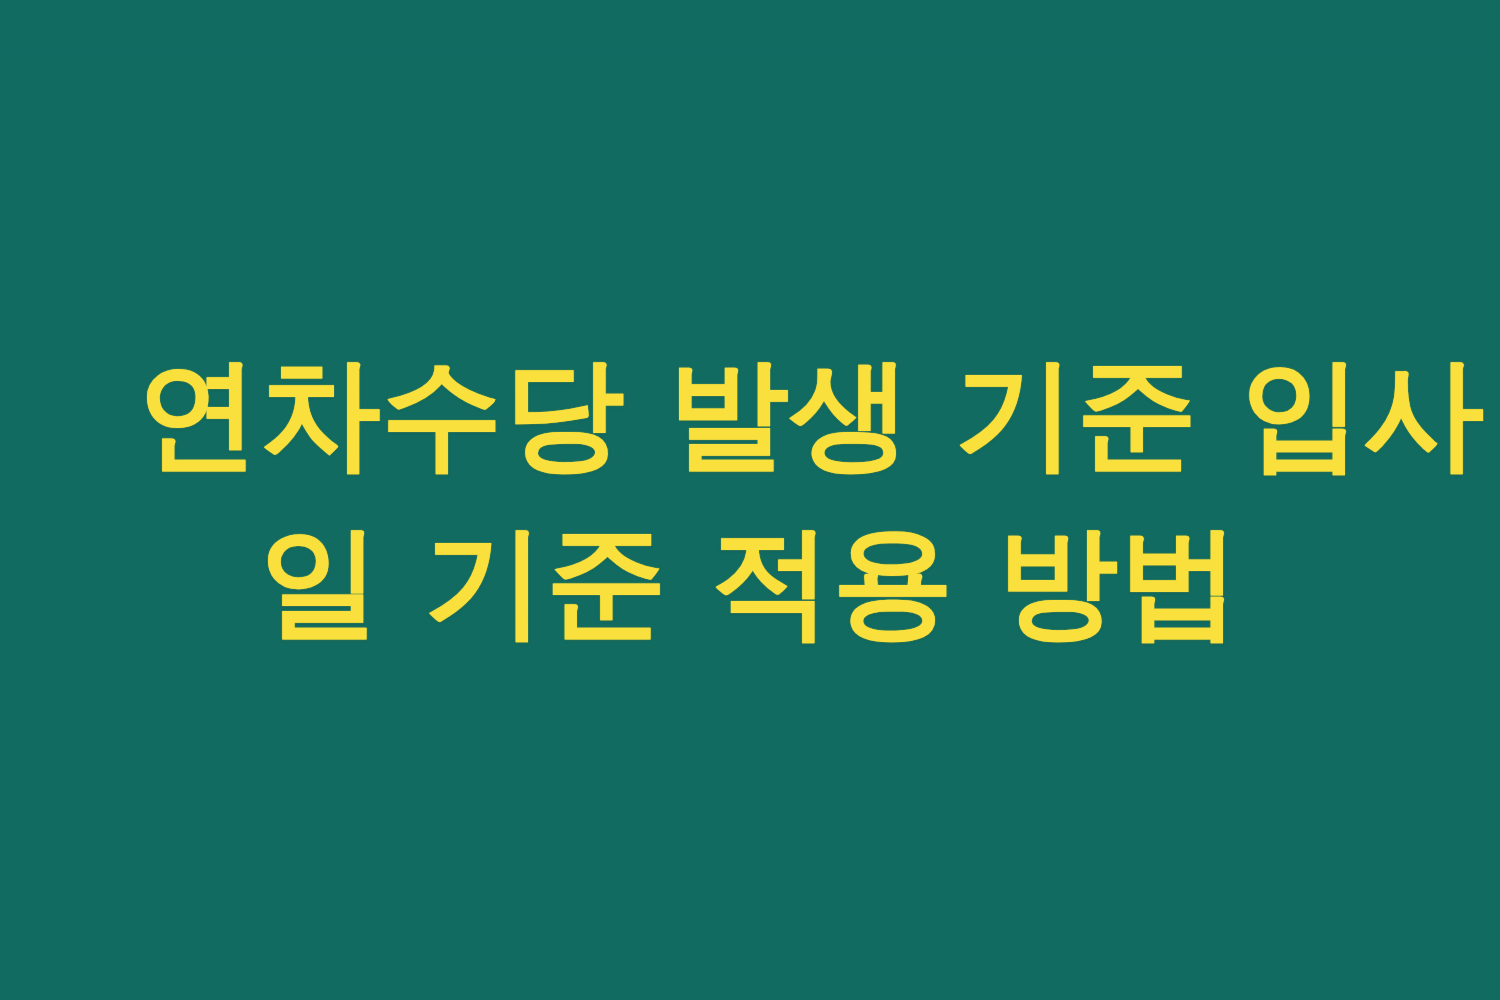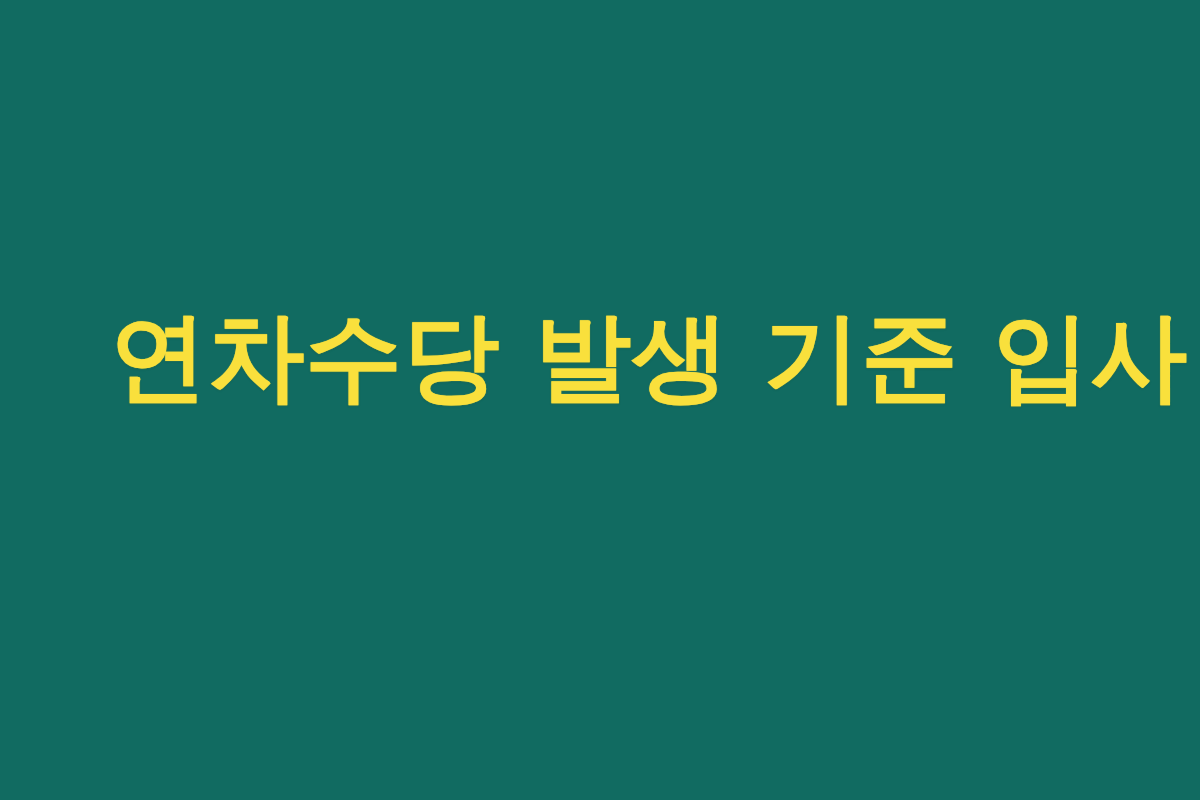--- a/index.html
+++ b/index.html
@@ -19,20 +19,21 @@
   
   .banner {
     position: relative;
     width: 1200px;
     height: 716px;
     background-color: #116b61;
     display: flex;
     align-items: center;
     justify-content: center;
     overflow: hidden;
+    margin-top: 41px;
   }
 
   
   .headline-block {
     width: 1060px;
     padding: 0 40px;
     text-align: center;
     
     transform: translateY(-1px);
   }
@@ -62,16 +63,17 @@
 </style>
 </head>
 <body>
 
 <div class="banner" style="background-color: rgb(17, 107, 97);">
 
   <div class="headline-block">
 
     <h1 class="headline" style="color: rgb(249, 224, 60); font-size: 97px;">
       <span class="headline-line">연차수당 발생 기준 입사</span>
+      <span class="headline-line">일 기준 적용 방법</span>
     </h1>
 
   </div>
 </div>
 
 </body></html>

